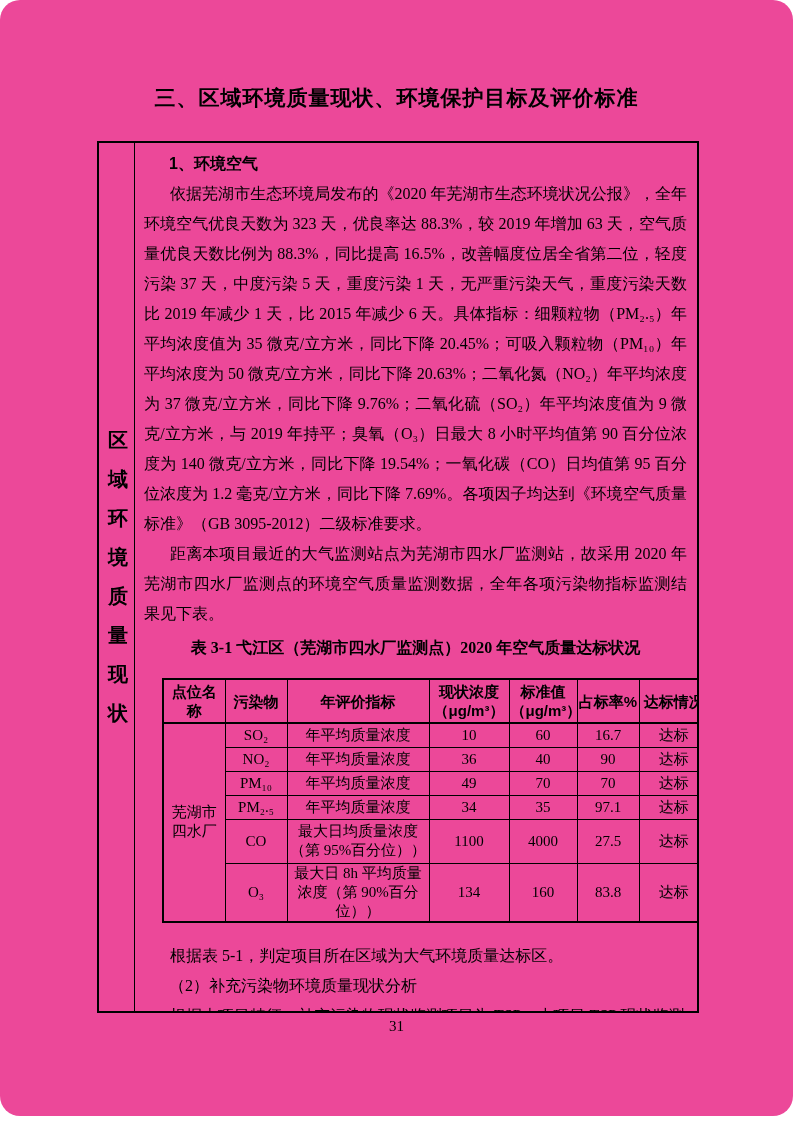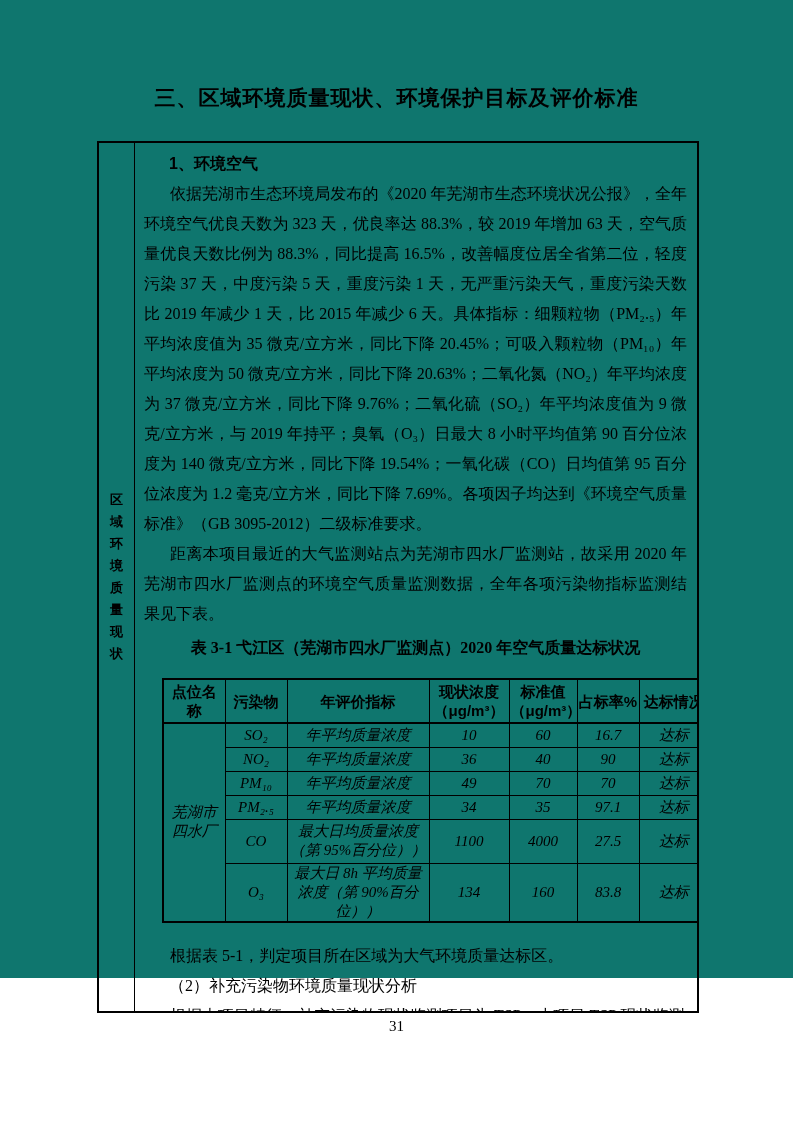--- a/index.html
+++ b/index.html
@@ -2,40 +2,40 @@
 <html><head>
 <meta charset="utf-8">
 <style>
   * { box-sizing: border-box; }
   html,body { margin:0; padding:0; }
   body {
     width:793px; height:1122px; background:#ffffff; color:#000;
     font-family:"Liberation Serif","DejaVu Serif",serif;
     position:relative; overflow:hidden;
   }
-  .page { position:relative; width:793px; height:978px; background:#0f766e; }
+  .page { position:relative; width:793px; height:1116px; background:#ec4899;border-radius:20px; }
 
   .doc-title {
     position:absolute; top:84px; left:0; width:100%;
     text-align:center; font-weight:bold; font-size:21px; letter-spacing:1px;
     font-family:"Liberation Sans","DejaVu Sans",sans-serif;
   }
 
   .frame {
     position:absolute; left:97px; top:141px; width:602px; height:872px;
     border:2px solid #000; display:flex;
   }
   .side {
     flex:none; width:36px; border-right:1px solid #000;
     display:flex; align-items:center; justify-content:center;
   }
   .side-label {
     width:17px; text-align:center; word-break:break-all;
     font-family:"Liberation Sans","DejaVu Sans",sans-serif;
-    font-weight:bold; font-size:13px; line-height:22px;
+    font-weight:bold; font-size:20px; line-height:39px;
   }
   .main { flex:1 1 auto; padding:4px 10px 0 9px; overflow:hidden; }
 
   .h1 {
     font-family:"Liberation Sans","DejaVu Sans",sans-serif;
     font-weight:bold; font-size:16px; line-height:30px;
     text-indent:25px; margin:2px 0 0 0;
   }
   .h2 { font-size:16px; line-height:30px; text-indent:25px; margin:0; }
   .para {
@@ -52,21 +52,21 @@
     table-layout:fixed; margin:18px;
   }
   table.air th, table.air td {
     border:1px solid #000; text-align:center; vertical-align:middle;
     padding:0 1px; font-size:15px; line-height:19px; overflow:hidden;
   }
   table.air thead th {
     font-family:"Liberation Sans","DejaVu Sans",sans-serif;
     font-weight:bold; height:44px; border-bottom:2px solid #000;
   }
-  table.air tbody td { height:24px;font-style:italic; }
+  table.air tbody td { height:24px; }
   table.air tr.tall td { height:44px; }
   td.site-cell { vertical-align:middle; }
 
   .page-number {
     position:absolute; top:1018px; left:0; width:100%;
     text-align:center; font-size:15px;
   }
 </style>
 </head>
 <body>

